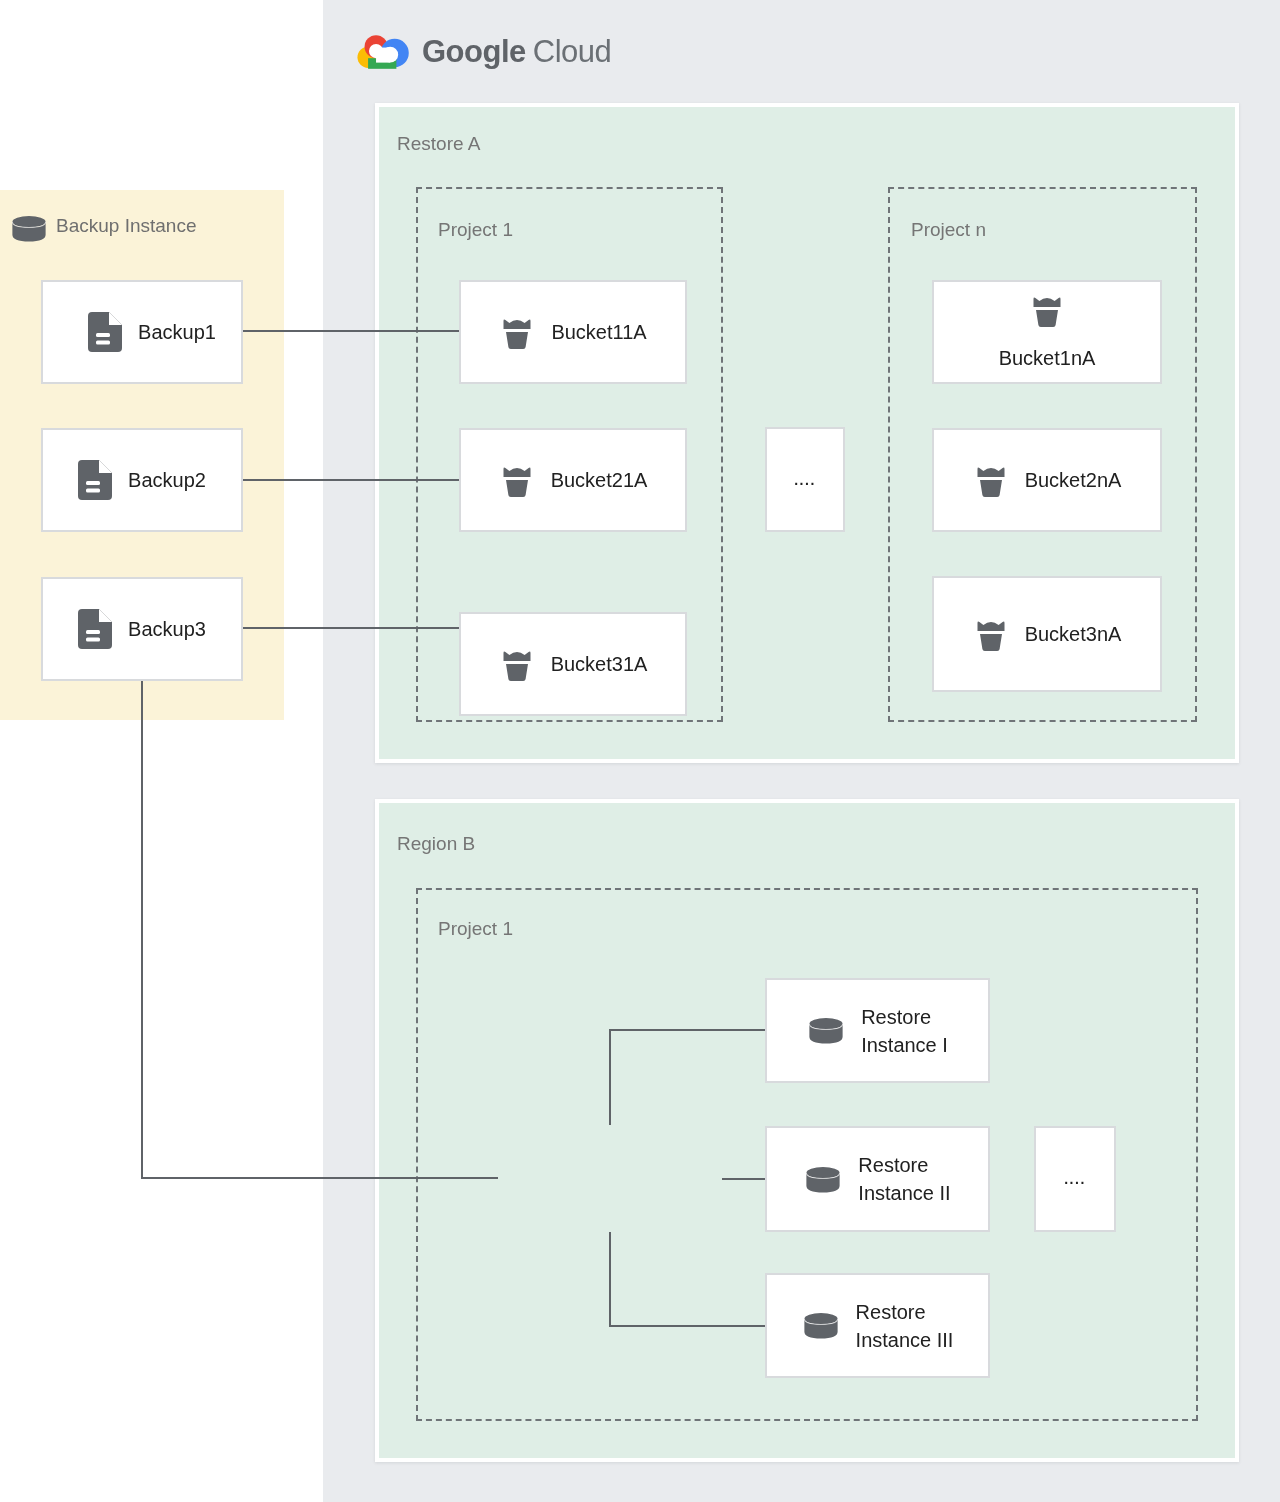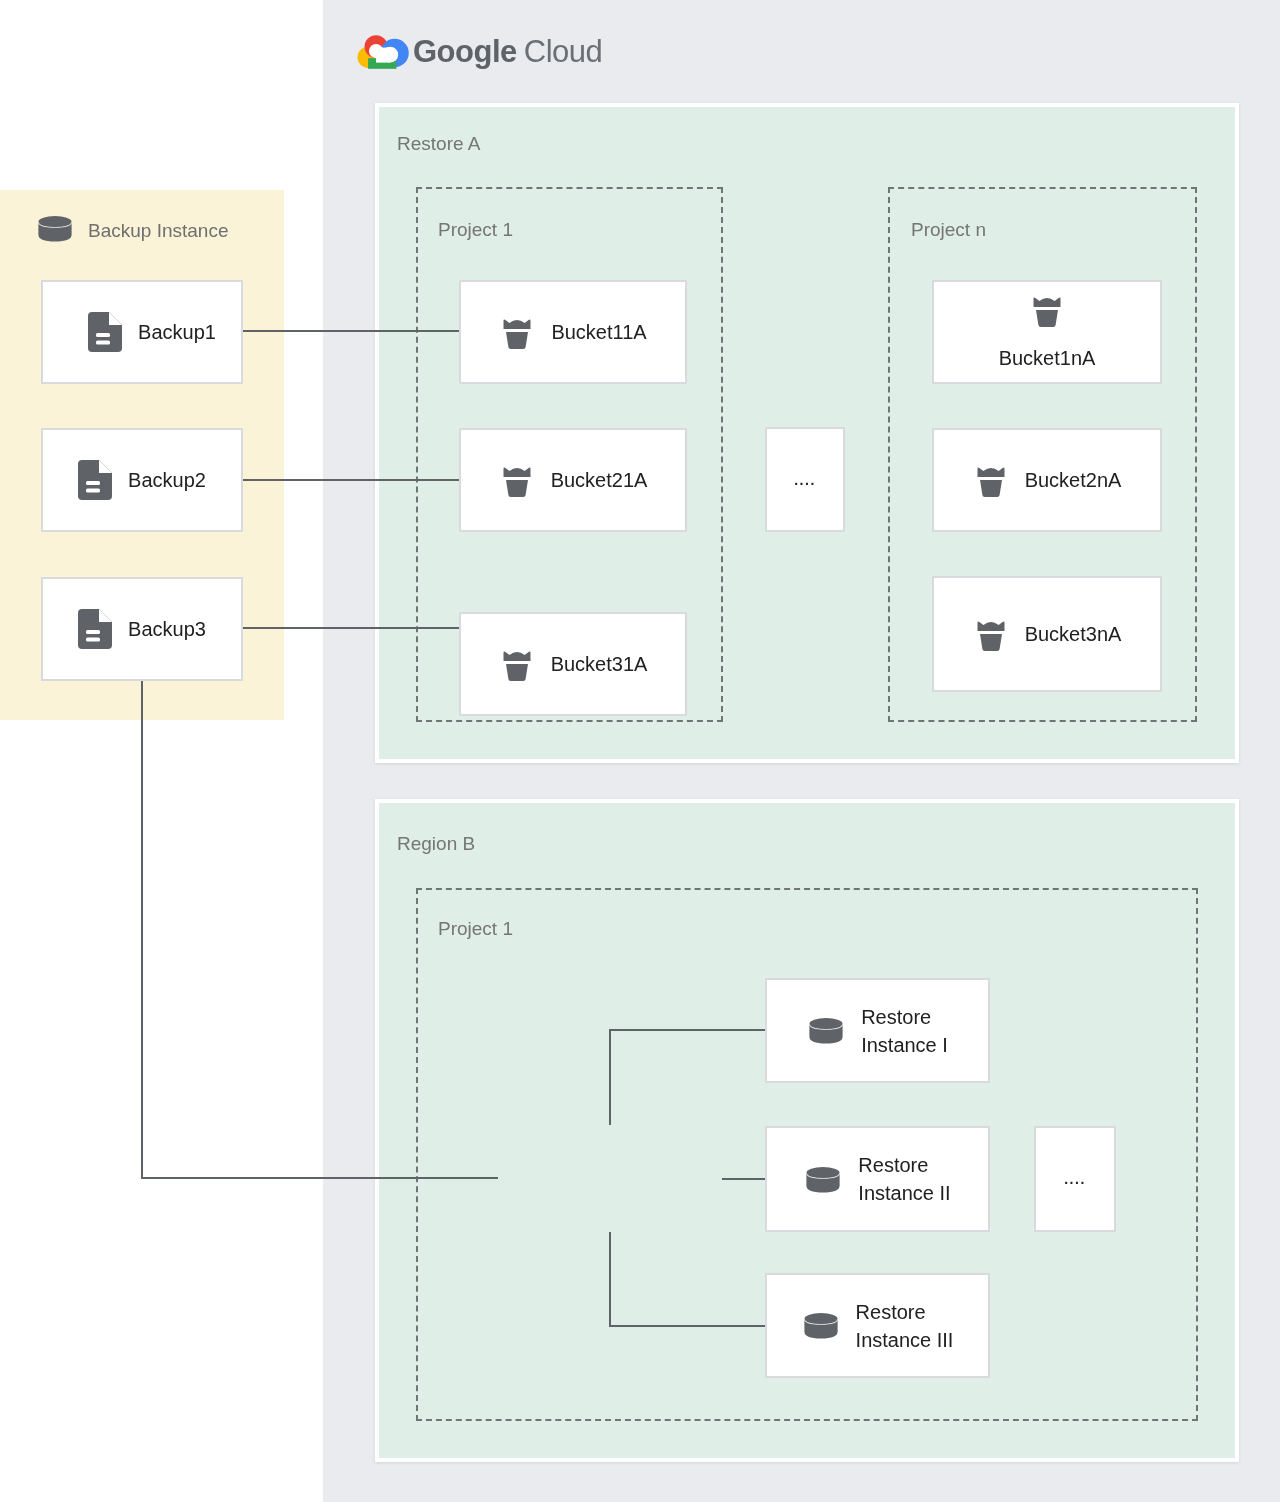--- a/index.html
+++ b/index.html
@@ -1,37 +1,37 @@
 <!DOCTYPE html>
 <html><head>
 <meta charset="utf-8">
 <style>
   html,body{margin:0;padding:0;background:#ffffff;font-family:"Liberation Sans",sans-serif;}
   .canvas{position:relative;width:1280px;height:1502px;overflow:hidden;background:#ffffff;}
 
   .gcp-panel{position:absolute;left:323px;top:0;width:957px;height:1502px;background:#e9ebee;}
 
-  .logo{position:absolute;left:355px;top:29px;display:flex;align-items:center;}
+  .logo{position:absolute;left:355px;top:29px;display:flex;align-items:center;gap:9px;}
   .logo-text{font-size:31px;color:#5f6368;letter-spacing:-0.5px;}
   .logo-text .g1{font-weight:700;}
   .logo-text .g2{font-weight:400;margin-left:7px;color:#6b7075;}
 
   .region{position:absolute;background:#dfeee6;border:4px solid #ffffff;box-shadow:0 1px 3px rgba(60,64,67,.12);box-sizing:border-box;}
   .region-a{left:375px;top:103px;width:864px;height:660px;}
   .region-b{left:375px;top:799px;width:864px;height:663px;}
 
   .zone-label{position:absolute;color:#757575;font-size:19px;}
 
   .dashed-box{position:absolute;border:2px dashed #6f7478;box-sizing:border-box;}
   .proj-a1{left:416px;top:187px;width:307px;height:535px;}
   .proj-an{left:888px;top:187px;width:309px;height:535px;}
   .proj-b1{left:416px;top:888px;width:782px;height:533px;}
 
   .backup-panel{position:absolute;left:0;top:190px;width:284px;height:530px;background:#fbf3d8;}
-  .backup-title{position:absolute;left:36px;top:215px;display:flex;align-items:flex-end;gap:14px;}
+  .backup-title{position:absolute;left:10px;top:215px;display:flex;align-items:flex-start;gap:8px;}
   .backup-title .t{color:#6f6f6f;font-size:19px;}
 
   .node{position:absolute;background:#ffffff;border:2px solid #d8dadd;box-sizing:border-box;
         display:flex;align-items:center;justify-content:center;gap:16px;
         font-size:20px;color:#212121;}
   .node-label{white-space:pre-line;line-height:1.4;text-align:left;}
   .dots{font-size:14px;font-weight:700;letter-spacing:1.5px;color:#212121;}
 
   .line{position:absolute;background:#5f6368;}
 

